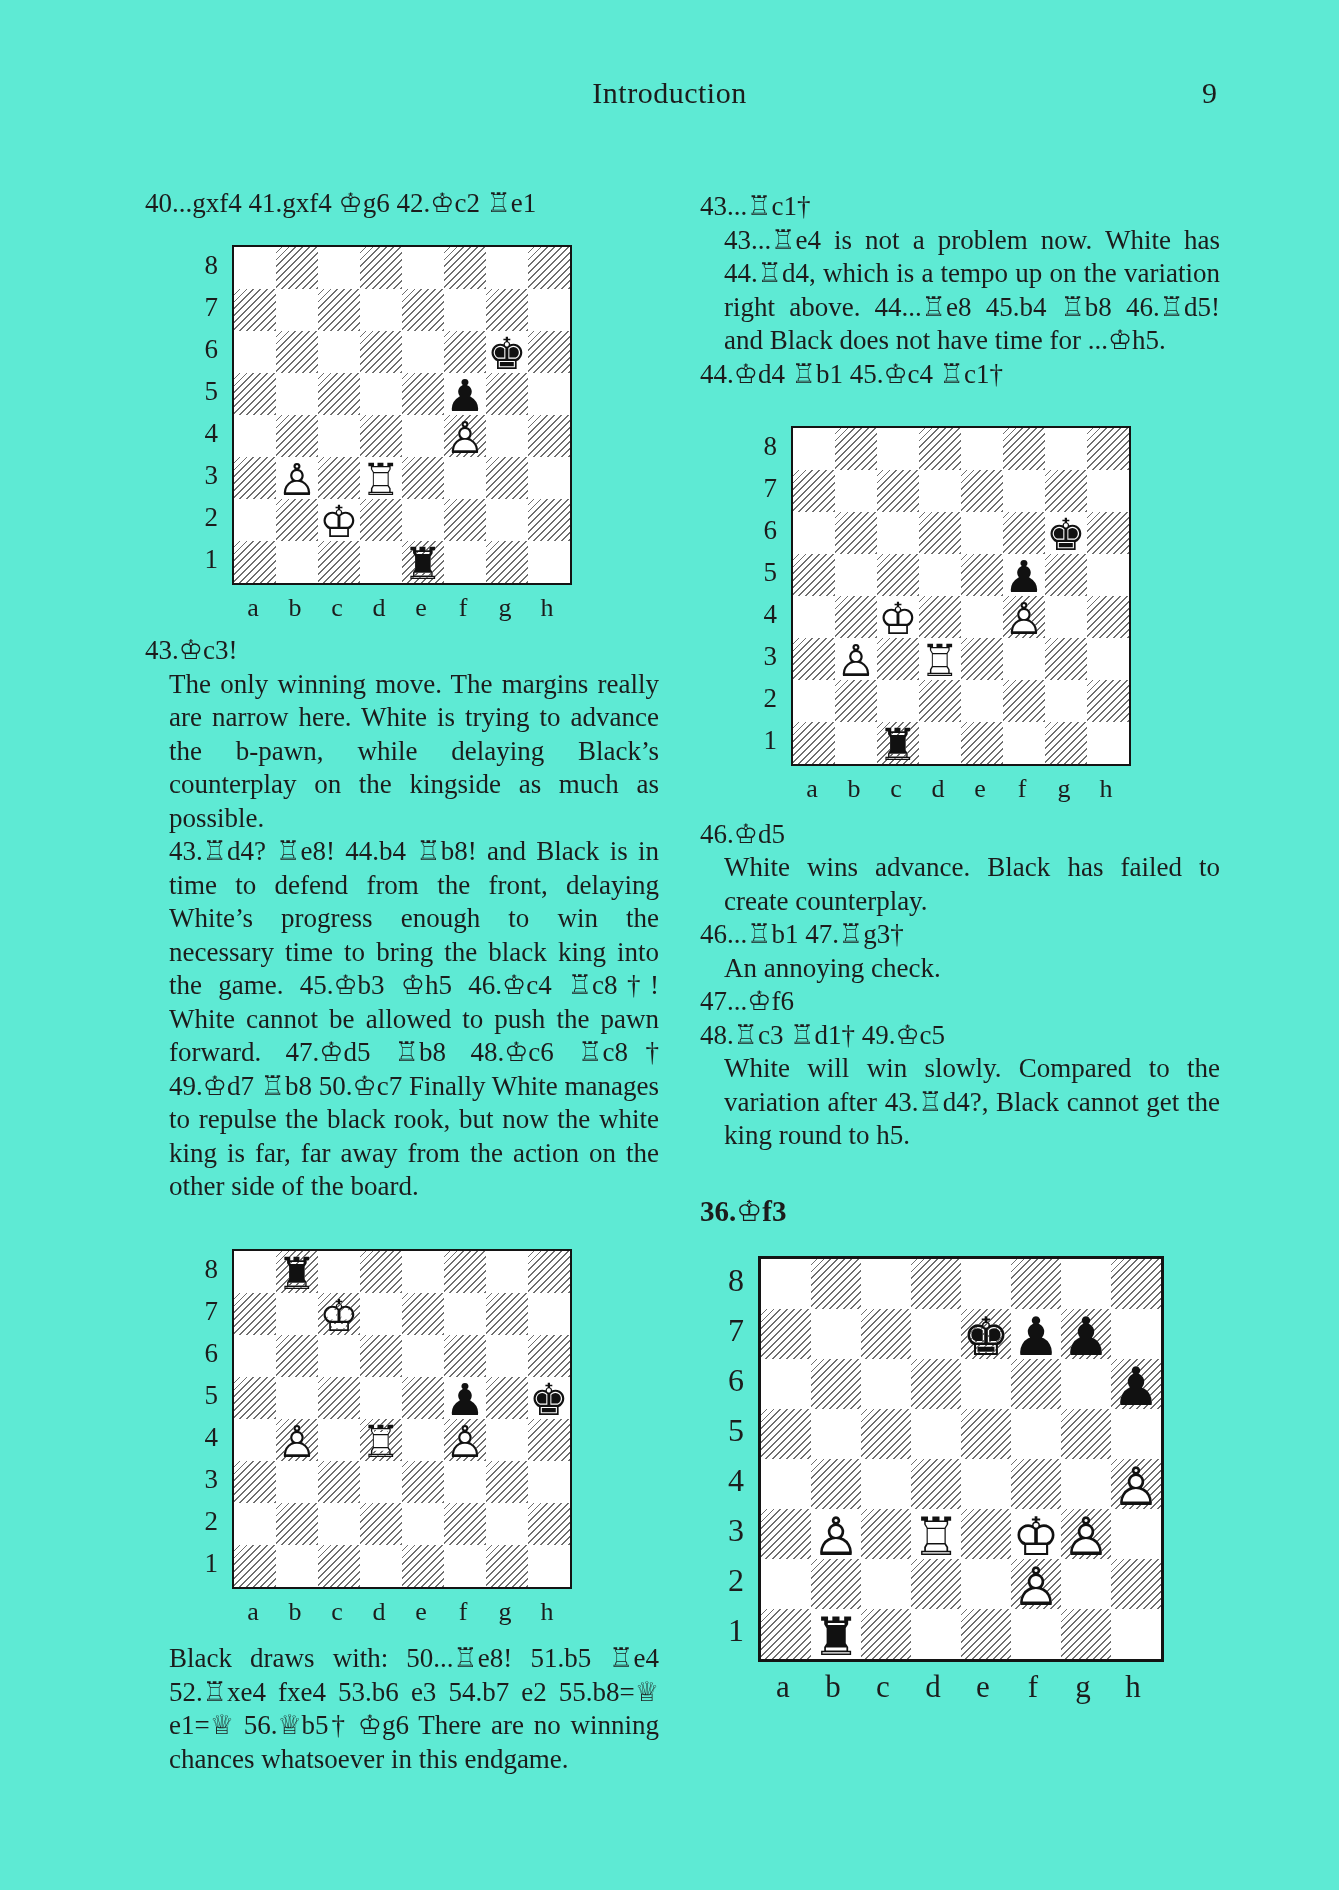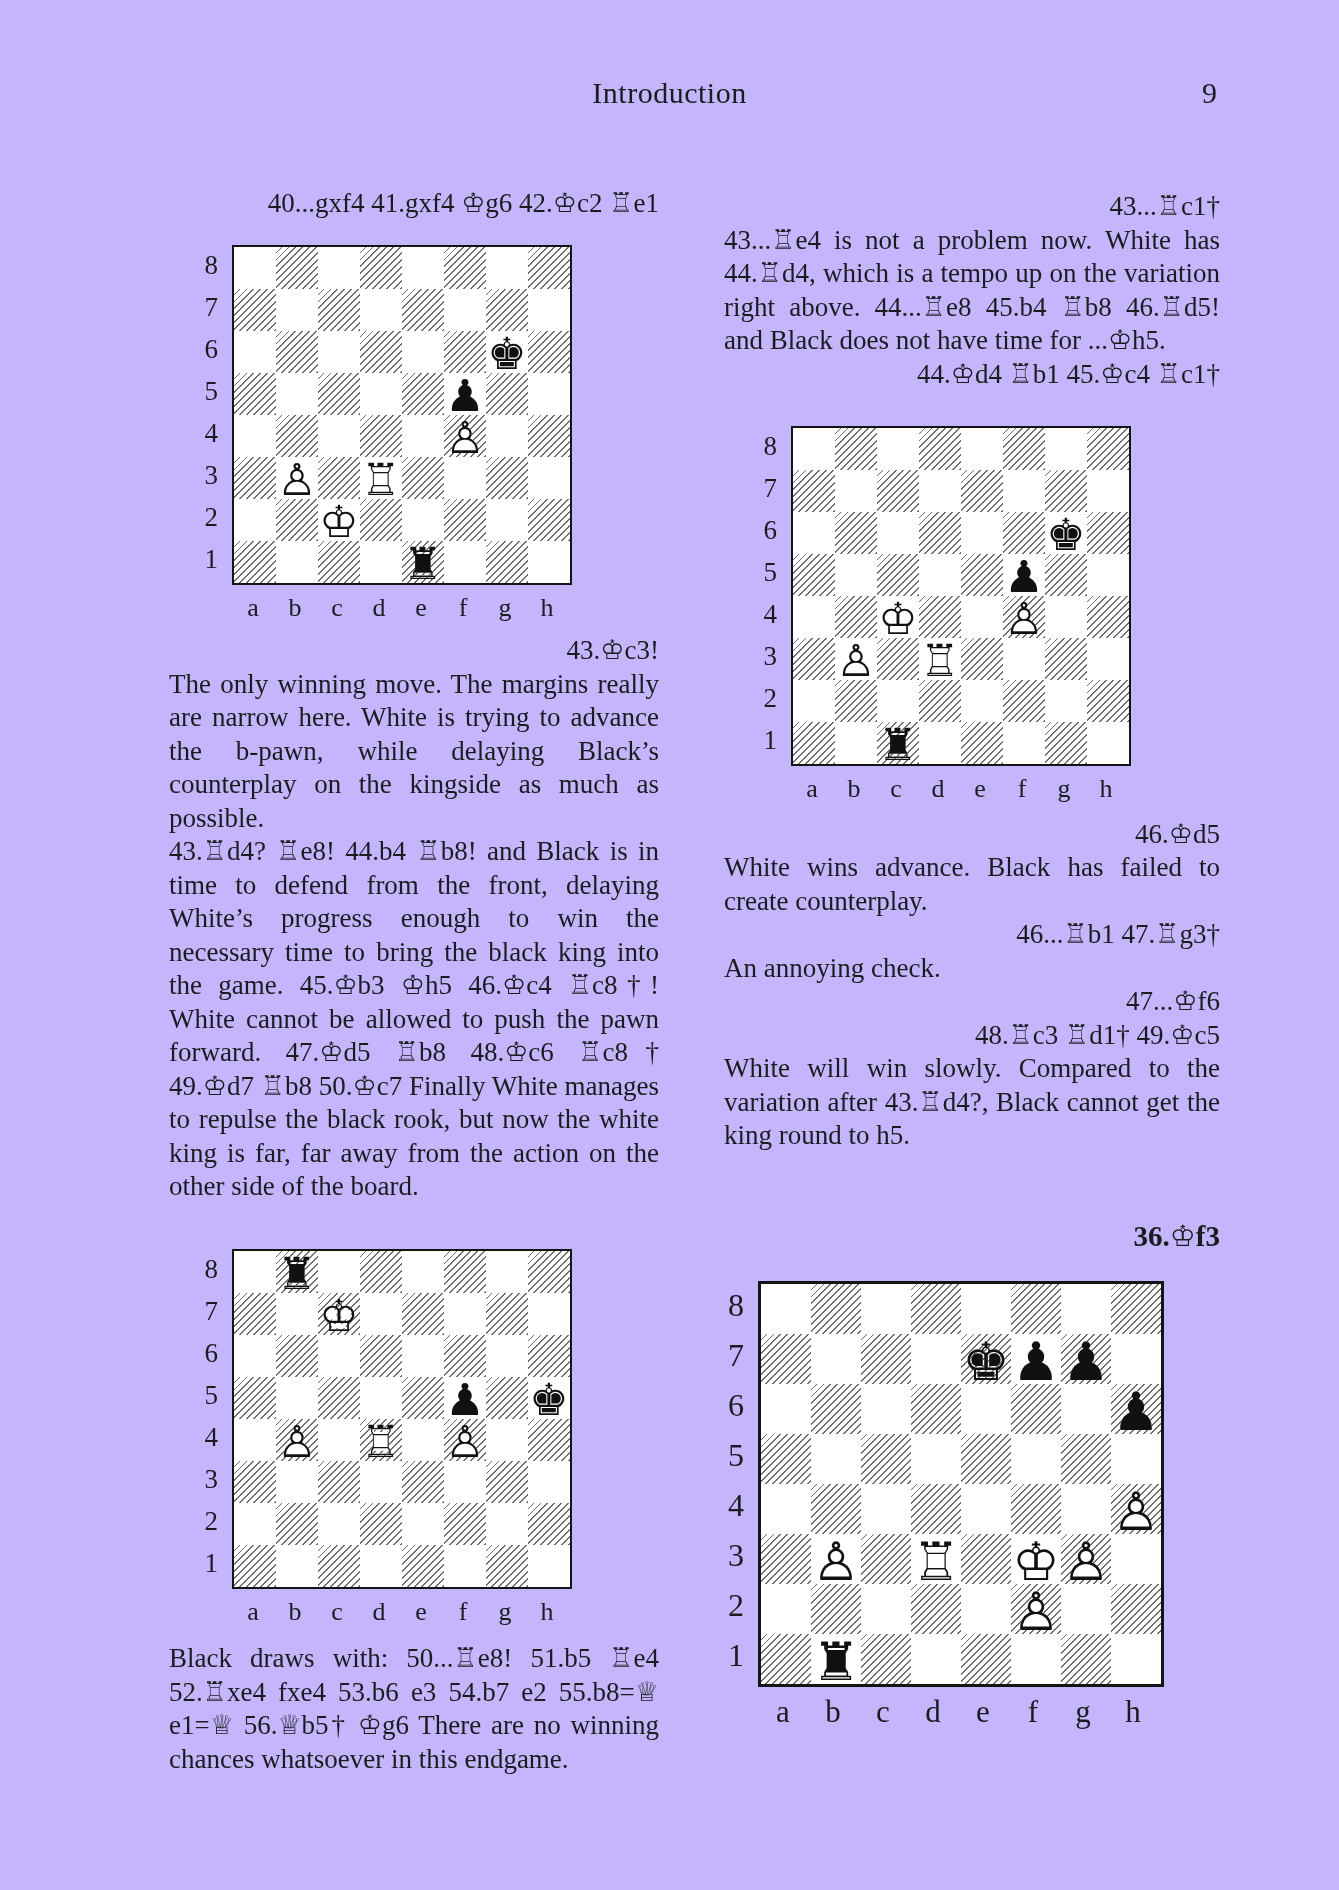--- a/index.html
+++ b/index.html
@@ -1,51 +1,51 @@
 <!DOCTYPE html>
 <html><head>
 <meta charset="utf-8">
 <style>
   * { margin:0; padding:0; box-sizing:border-box; }
   html,body { background:#ffffff; }
   .page {
     position:relative;
     width:1339px; height:1890px;
-    background:#c4b5fd;
+    background:#5eead4;
     color:#1c1c1c;
     font-family:"Liberation Serif","DejaVu Serif","DejaVu Sans",serif;
     overflow:hidden;
   }
   
   .running-head { position:absolute; top:76px; left:0; width:100%; height:40px; }
   .head-title {
     position:absolute; left:0; right:0; text-align:center;
     font-size:30px; letter-spacing:0.5px;
   }
   .head-pagenum { position:absolute; right:122px; top:0; font-size:30px; }
 
   
   .col { position:absolute; top:170px; font-size:27px; line-height:33.5px; }
   .col-left  { left:145px; width:514px; }
   .col-right { left:700px; width:520px; }
 
-  .moves { text-align:right; }
+  .moves { text-align:left; }
   .note  { margin-left:24px; text-align:justify; }
   .moves-heading { font-weight:bold; font-size:29px; }
 
   .col-left  .mv-1 { margin-top:17px; }
   .col-left  .dg-1 { margin-top:24px; }
   .col-left  .mv-2 { margin-top:10px;font-family:Liberation Serif, serif; }
   .col-left  .dg-2 { margin-top:45px; }
   .col-left  .nt-3 { margin-top:14px; }
 
   .col-right .mv-1 { margin-top:20px; }
   .col-right .dg-3 { margin-top:35px; }
   .col-right .mv-3 { margin-top:12px; }
-  .col-right .hd-36 { margin-top:67px; }
+  .col-right .hd-36 { margin-top:42px; }
   .col-right .dg-4 { margin-top:28px; }
 
   
   .diagram { display:block; }
   .diagram-inner { display:grid; grid-template-columns:auto auto; width:max-content; }
   .ranks { display:grid; }
   .rank-label { display:flex; align-items:center; justify-content:flex-end; padding-right:14px; }
   .board {
     display:grid;
     border:3px solid #141414;

